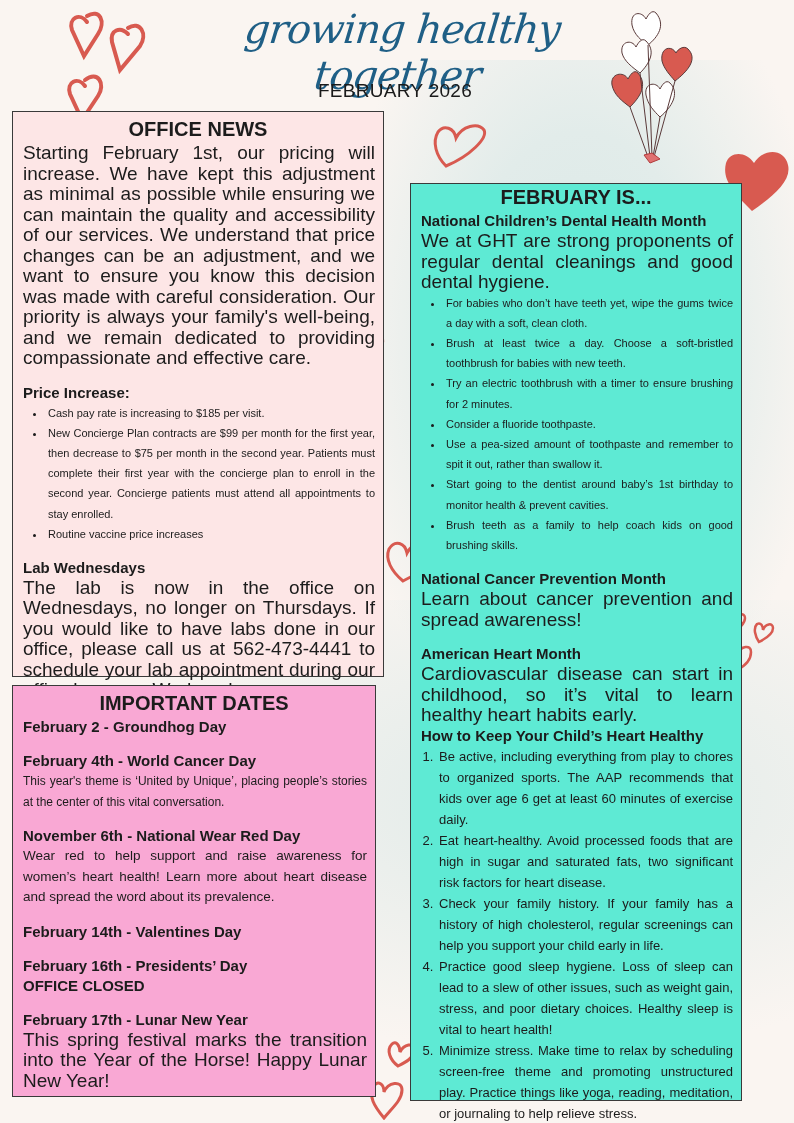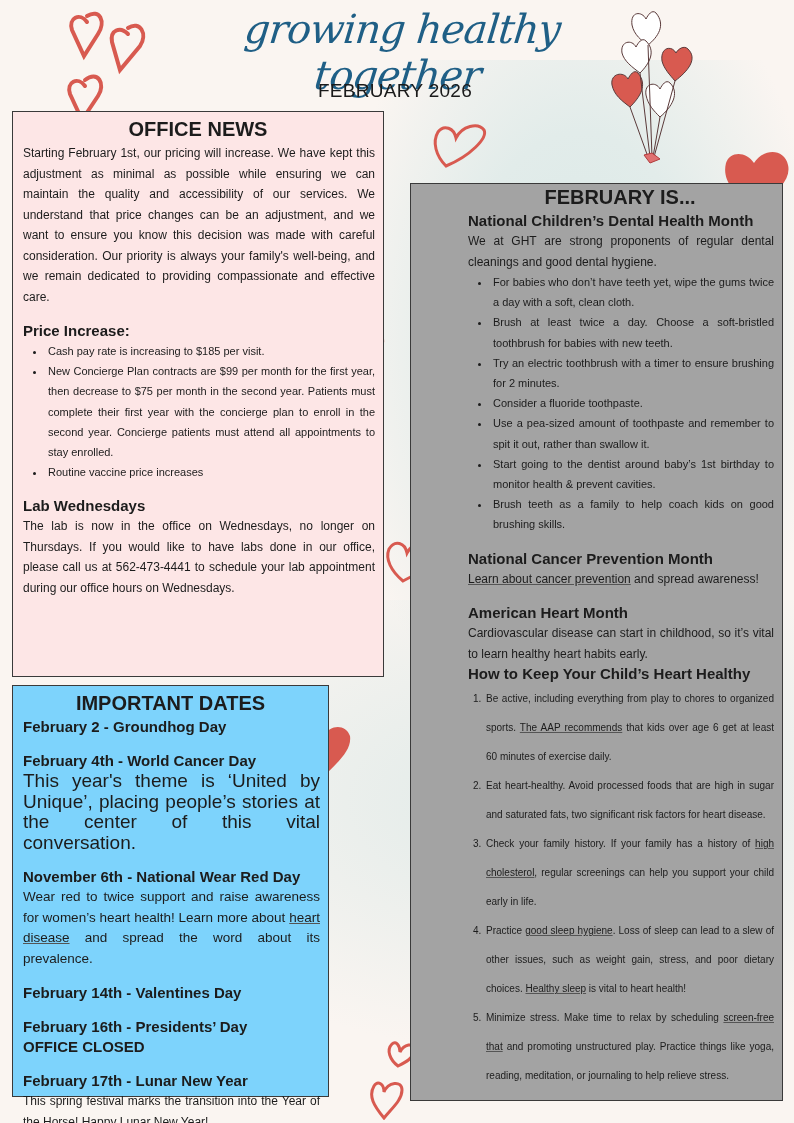--- a/index.html
+++ b/index.html
@@ -15,31 +15,31 @@
     background:radial-gradient(ellipse at 70% 40%, #dfeae8 0%, rgba(250,245,241,0) 60%); }
 
   .title { position:absolute; left:170px; top:6px; width:460px; text-align:center;
     font-family:"DejaVu Serif", serif; font-style:italic; font-size:40px; color:#1f5f86;
     letter-spacing:-1px; font-weight:normal; transform:skewX(-6deg); }
   .subtitle { position:absolute; left:290px; top:80px; width:210px; text-align:center;
     font-family:"Liberation Sans", sans-serif; font-size:19px; color:#1a1a1a; letter-spacing:0.3px; }
 
   .box { position:absolute; border:1.5px solid #3a3a3a; box-sizing:border-box; }
   .box-news { left:12px; top:111px; width:372px; height:566px; background:#fde6e6; }
-  .box-dates { left:12px; top:685px; width:317px; height:412px; background:#7dd3fc; }
-  .box-feb { left:410px; top:183px; width:373px; height:918px; background:#a3a3a3;padding-left:47px; }
+  .box-dates { left:12px; top:685px; width:364px; height:412px; background:#f9a8d4; }
+  .box-feb { left:410px; top:183px; width:332px; height:918px; background:#5eead4; }
 
   .box-title { text-align:center; font-family:"Liberation Sans", sans-serif; font-weight:bold; font-size:20px; margin:6px 0 2px 0; }
-  .para { font-family:"Liberation Sans", sans-serif; font-size:12px; line-height:20.5px; text-align:justify; margin:0 8px 0 10px; }
+  .para { font-family:"Liberation Sans", sans-serif; font-size:19px; line-height:20.5px; text-align:justify; margin:0 8px 0 10px; }
   .sub { font-family:"Liberation Sans", sans-serif; font-weight:bold; font-size:15px; margin:0 8px 0 10px; line-height:20px; }
   ul.bul { margin:0; padding:0 8px 0 33px; list-style:disc; }
   ul.bul li { font-family:"Liberation Sans", sans-serif; font-size:11px; line-height:20.2px; text-align:justify; padding-left:2px; }
   ol.num { margin:0; padding:0 8px 0 26px; }
-  ol.num li { font-family:"Liberation Sans", sans-serif; font-size:10px; line-height:29px; text-align:justify; padding-left:2px; }
-  .lk { text-decoration:underline; text-decoration-color:#555;margin-top:36px; }
+  ol.num li { font-family:"Liberation Sans", sans-serif; font-size:13px; line-height:21px; text-align:justify; padding-left:2px; }
+  .lk { text-decoration-color:#555;margin-top:36px; }
   .gap-l { height:14px; }
 
   .deco { position:absolute; }
 </style>
 </head>
 <body>
 
 <div class="bg-cloud1"></div>
 <div class="bg-cloud2"></div>
 
@@ -119,24 +119,24 @@
   <div class="gap-l"></div>
   <div class="sub">Lab Wednesdays</div>
   <div class="para">The lab is now in the office on Wednesdays, no longer on Thursdays. If you would like to have labs done in our office, please call us at 562-473-4441 to schedule your lab appointment during our office hours on Wednesdays.</div>
 </div>
 
 <div class="box box-dates">
   <div class="box-title">IMPORTANT DATES</div>
   <div class="sub">February 2 - Groundhog Day</div>
   <div class="gap-l"></div>
   <div class="sub">February 4th - World Cancer Day</div>
-  <div class="para" style="font-size:19px">This year's theme is ‘United by Unique’, placing people’s stories at the center of this vital conversation.</div>
+  <div class="para" style="font-size:12px">This year's theme is ‘United by Unique’, placing people’s stories at the center of this vital conversation.</div>
   <div class="gap-l"></div>
   <div class="sub">November 6th - National Wear Red Day</div>
-  <div class="para" style="font-size:13.5px"><span>Wear red to twice support and raise awareness for women’s heart health! Learn more about </span><span class="lk">heart disease</span><span> and spread the word about its prevalence.</span></div>
+  <div class="para" style="font-size:13.5px"><span>Wear red to help support and raise awareness for women’s heart health! Learn more about </span><span class="lk">heart disease</span><span> and spread the word about its prevalence.</span></div>
   <div class="gap-l"></div>
   <div class="sub">February 14th - Valentines Day</div>
   <div class="gap-l"></div>
   <div class="sub">February 16th - Presidents’ Day</div>
   <div class="sub">OFFICE CLOSED</div>
   <div class="gap-l"></div>
   <div class="sub">February 17th - Lunar New Year</div>
   <div class="para">This spring festival marks the transition into the Year of the Horse! Happy Lunar New Year!</div>
 </div>
 
@@ -158,15 +158,15 @@
   <div class="para"><span class="lk">Learn about cancer prevention</span><span> and spread awareness!</span></div>
   <div class="gap-l"></div>
   <div class="sub">American Heart Month</div>
   <div class="para">Cardiovascular disease can start in childhood, so it’s vital to learn healthy heart habits early.</div>
   <div class="sub">How to Keep Your Child’s Heart Healthy</div>
   <ol class="num">
     <li><span>Be active, including everything from play to chores to organized sports. </span><span class="lk">The AAP recommends</span><span> that kids over age 6 get at least 60 minutes of exercise daily.</span></li>
     <li><span>Eat heart-healthy. Avoid processed foods that are high in sugar and saturated fats, two significant risk factors for heart disease.</span></li>
     <li><span>Check your family history. If your family has a history of </span><span class="lk">high cholesterol</span><span>, regular screenings can help you support your child early in life.</span></li>
     <li><span>Practice </span><span class="lk">good sleep hygiene</span><span>. Loss of sleep can lead to a slew of other issues, such as weight gain, stress, and poor dietary choices. </span><span class="lk">Healthy sleep</span><span> is vital to heart health!</span></li>
-    <li><span>Minimize stress. Make time to relax by scheduling </span><span class="lk">screen-free that</span><span> and promoting unstructured play. Practice things like yoga, reading, meditation, or journaling to help relieve stress.</span></li>
+    <li><span>Minimize stress. Make time to relax by scheduling </span><span class="lk">screen-free theme</span><span> and promoting unstructured play. Practice things like yoga, reading, meditation, or journaling to help relieve stress.</span></li>
   </ol>
 </div>
 
 </body></html>

